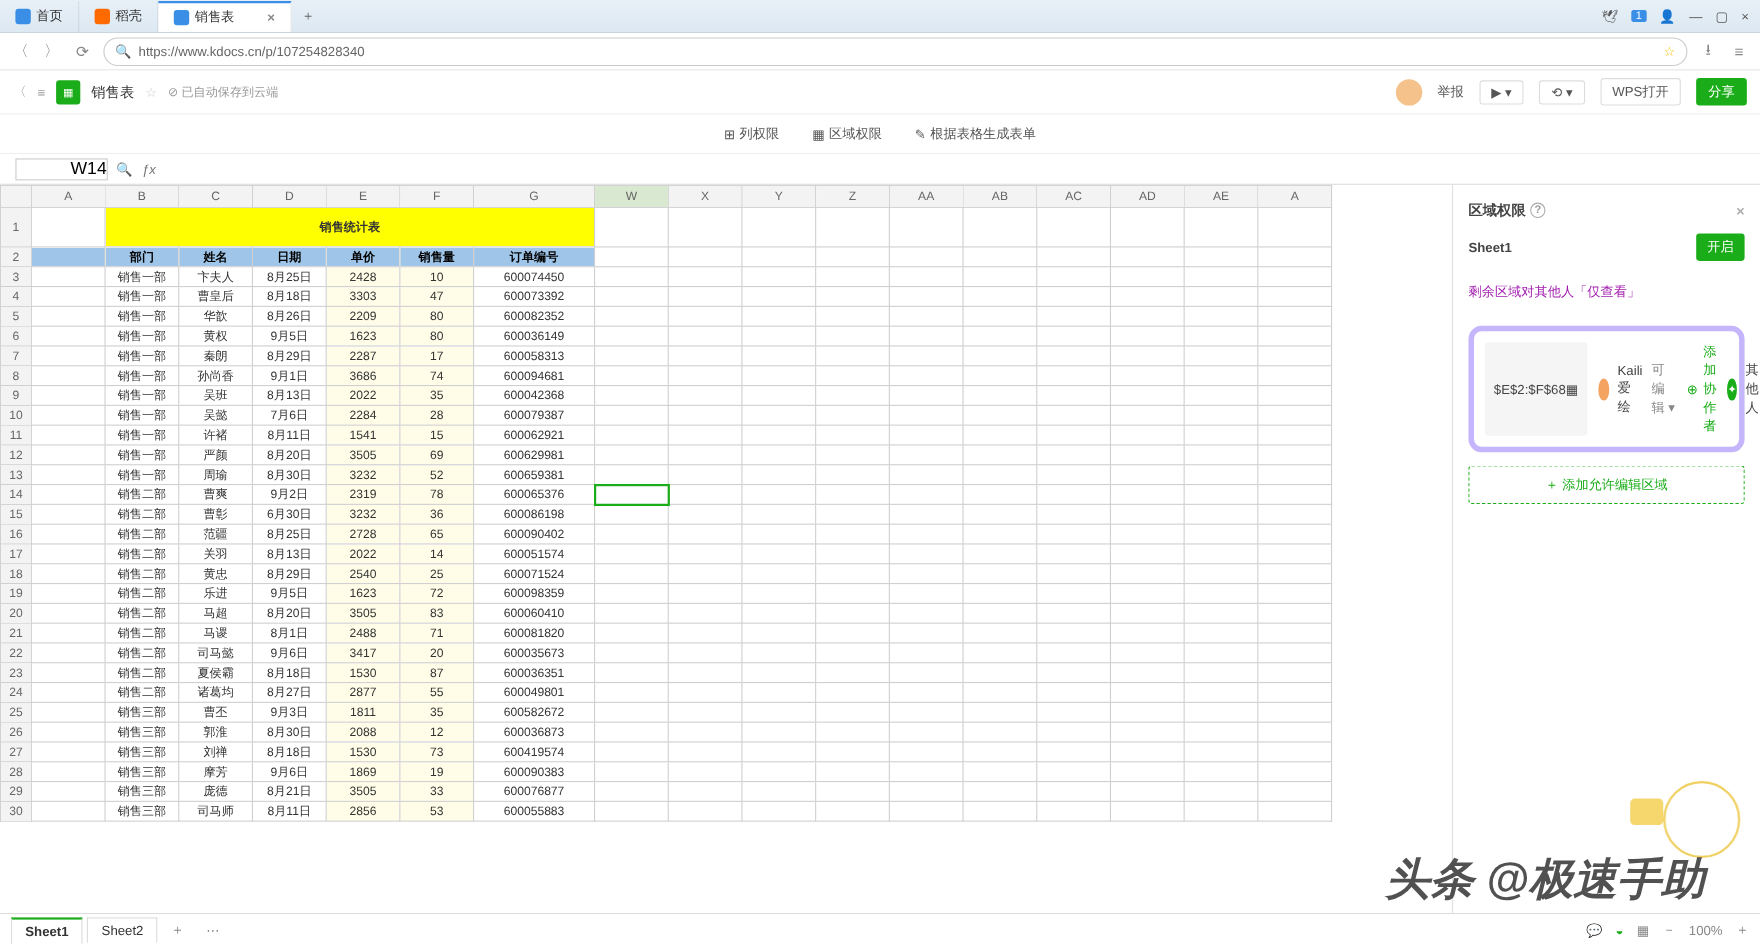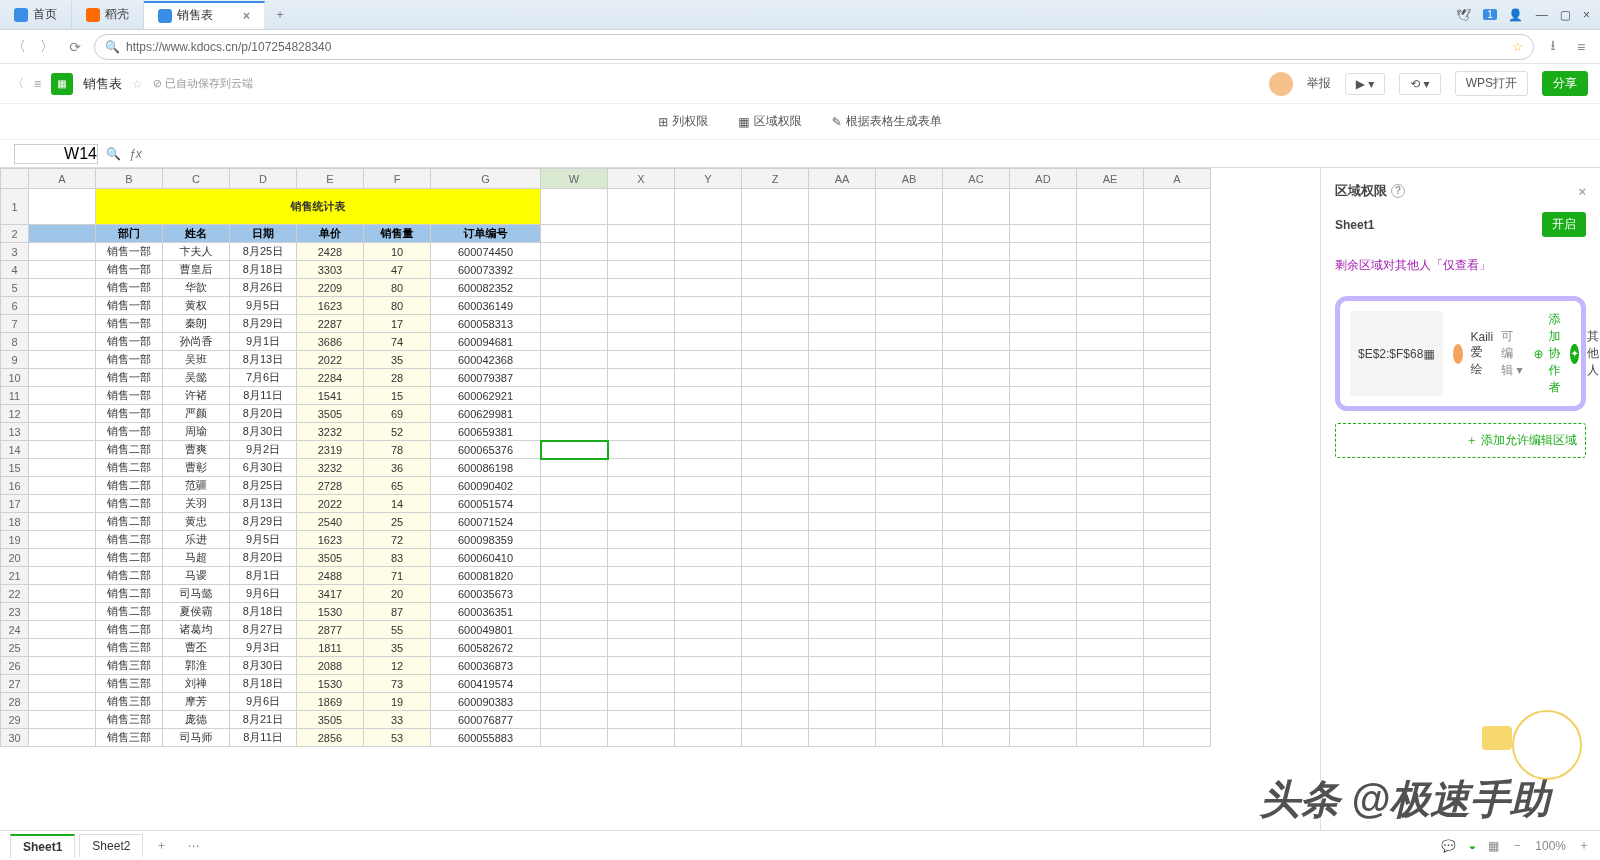--- a/index.html
+++ b/index.html
@@ -72,21 +72,21 @@
 .panel .enable { background:#1aad19; color:#fff; padding:4px 10px; border-radius:3px; }
 .panel .note { color:#a21caf; margin:8px 0 10px; }
 .panel .rangebox { border:5px solid #c4b5fd; border-radius:12px; padding:10px; display:flex; gap:10px;}
 .panel .range { background:#f5f5f5; padding:5px 8px; border-radius:3px; display:flex; justify-content:space-between; align-items:center;}
 .panel .user { display:flex; align-items:center; gap:8px; }
 .panel .user .uavatar{width:20px;height:20px;border-radius:50%;background:#f4a460;}
 .panel .user .gavatar{width:20px;height:20px;border-radius:50%;background:#1aad19;color:#fff;display:flex;align-items:center;justify-content:center;font-size:10px;}
 .panel .addc { color:#1aad19; display:flex; align-items:center; gap:5px;}
 .panel .finish { border:2px solid #e74c3c; padding:5px 14px; display:inline-block; color:#0c4a6e;}
 .panel .moreicon{color:#999;}
-.panel .addregion { border:1px dashed #1aad19; color:#1aad19; text-align:right; padding:8px; border-radius:3px;}
+.panel .addregion { border:1px dashed #1aad19; color:#1aad19; text-align:center; padding:8px; border-radius:3px;}
 
 
 .sheetbar { height:30px; border-top:1px solid #ddd; display:flex; align-items:center; padding:0 10px; gap:4px;}
 .sheetbar .stab { padding:4px 12px; border:1px solid #ddd; border-bottom:none; font-size:12px;}
 .sheetbar .stab.active { font-weight:bold; border-top:2px solid #1aad19; background:#fff;}
 .sheetbar .addsh { padding:0 8px; color:#888;}
 .sheetbar .status { margin-left:auto; color:#888; display:flex; gap:12px; align-items:center;}
 
 .watermark { position:absolute; right:50px; bottom:33px; font-size:40px; font-weight:bold; color:#333; opacity:.85; font-style:italic; pointer-events:none;}
 .mascot { position:absolute; right:18px; bottom:80px; width:100px; height:100px; pointer-events:none;}

